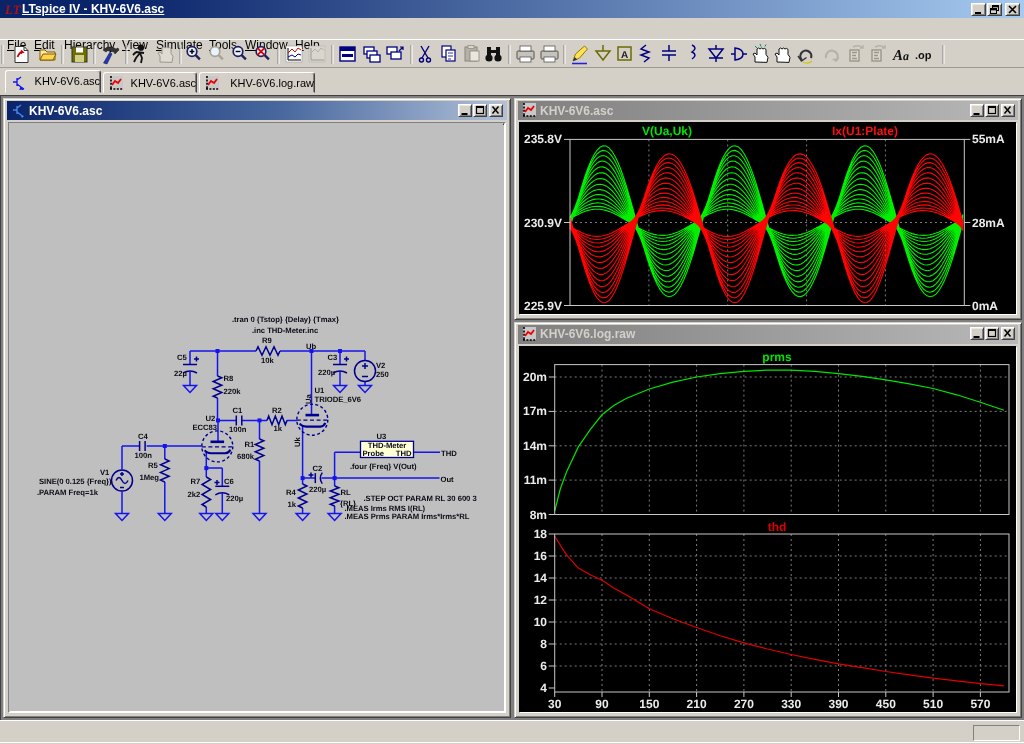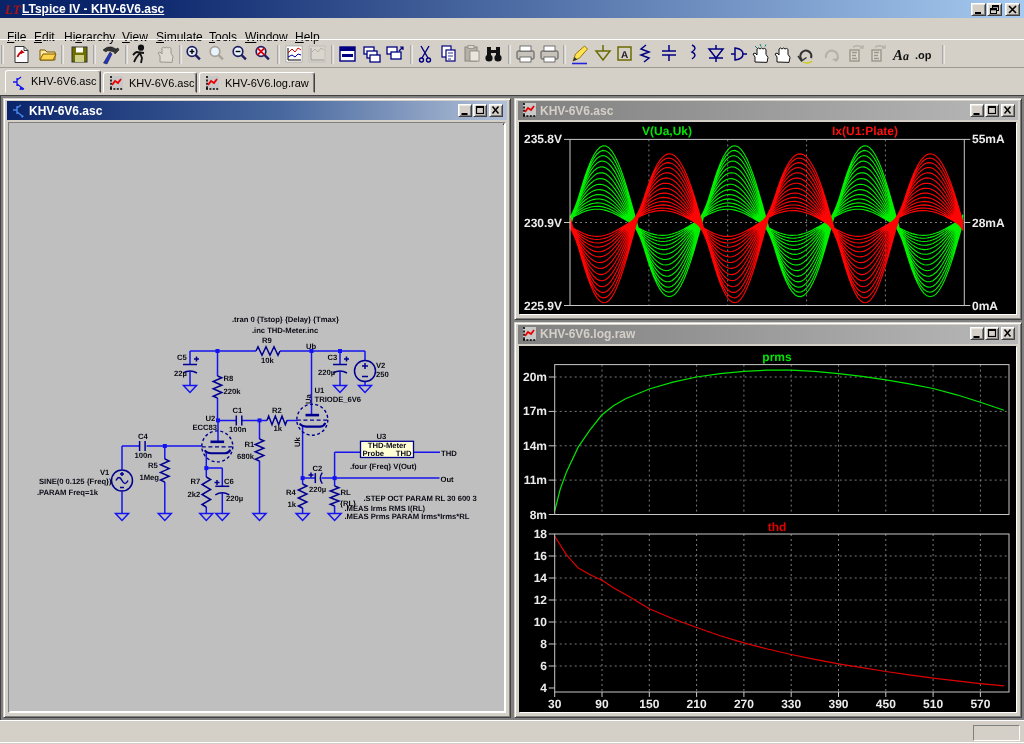--- a/index.html
+++ b/index.html
@@ -1,25 +1,25 @@
 <!DOCTYPE html>
 <html><head><meta charset="utf-8"><style>
 * { margin:0; padding:0; box-sizing:border-box; }
 body { width:1024px; height:744px; position:relative; overflow:hidden;
        font-family:"Liberation Sans", sans-serif; background:#d4d0c8; }
-.abs { position:absolute; }
+.abs { position:absolute;text-align:right; }
 #titlebar { left:0; top:0; width:1024px; height:18px;
   background:linear-gradient(90deg,#0a246a 0%,#0a246a 12%,#a6caf0 100%);
   color:#fff; font-weight:bold; font-size:12px; }
 #titlebar .txt { position:absolute; left:22px; top:2px;text-decoration:underline; }
 .wbtn { position:absolute; background:#d4d0c8; border:1px solid;
   border-color:#fff #404040 #404040 #fff; box-shadow:inset 1px 1px 0 #ece9e2, inset -1px -1px 0 #808080;
   font-size:9px; font-weight:bold; color:#000; text-align:center; }
 #menubar { left:0; top:18px; width:1024px; height:21px; font-size:12px; color:#000; }
-#menubar span { position:absolute; top:12px; }
+#menubar span { position:absolute; top:20px; }
 #toolbar { left:0; top:39px; width:1024px; height:28px; border-top:1px solid #fff; }
 #tabbar { left:0; top:67px; width:1024px; height:28px; border-top:1px solid #9c9a94; }
 .tab { position:absolute; top:4px; height:21px; background:#d4d0c8; white-space:nowrap; overflow:hidden;
   border:1px solid; border-color:#fff #404040 #d4d0c8 #fff; border-radius:3px 3px 0 0;
   font-size:11px; color:#000; padding:4px 0 0 25px; box-shadow:inset -1px 0 0 #808080; }
 #mdi { left:0; top:95px; width:1024px; height:625px; background:#808080;
   border-top:1px solid #404040; border-left:1px solid #404040; }
 .win { position:absolute; background:#d4d0c8; border:1px solid; border-color:#d4d0c8 #404040 #404040 #d4d0c8;
   box-shadow:inset 1px 1px 0 #fff, inset -1px -1px 0 #808080; }
 .wt { position:absolute; left:3px; right:3px; top:2px; height:19px; color:#fff; font-weight:bold; font-size:12px; }

